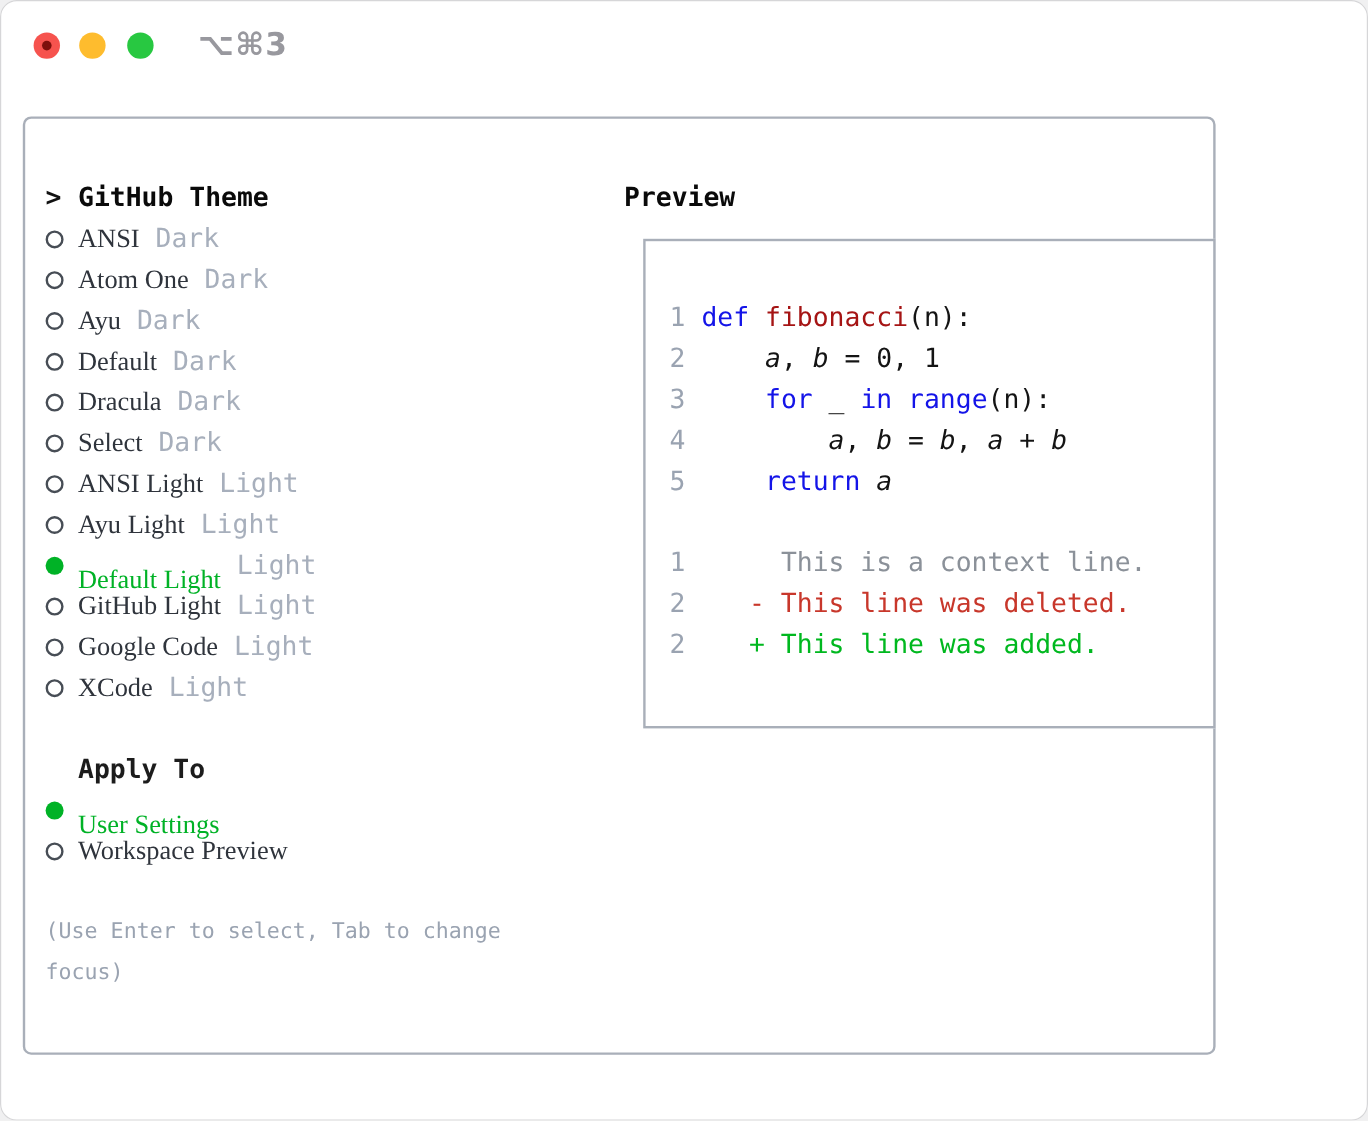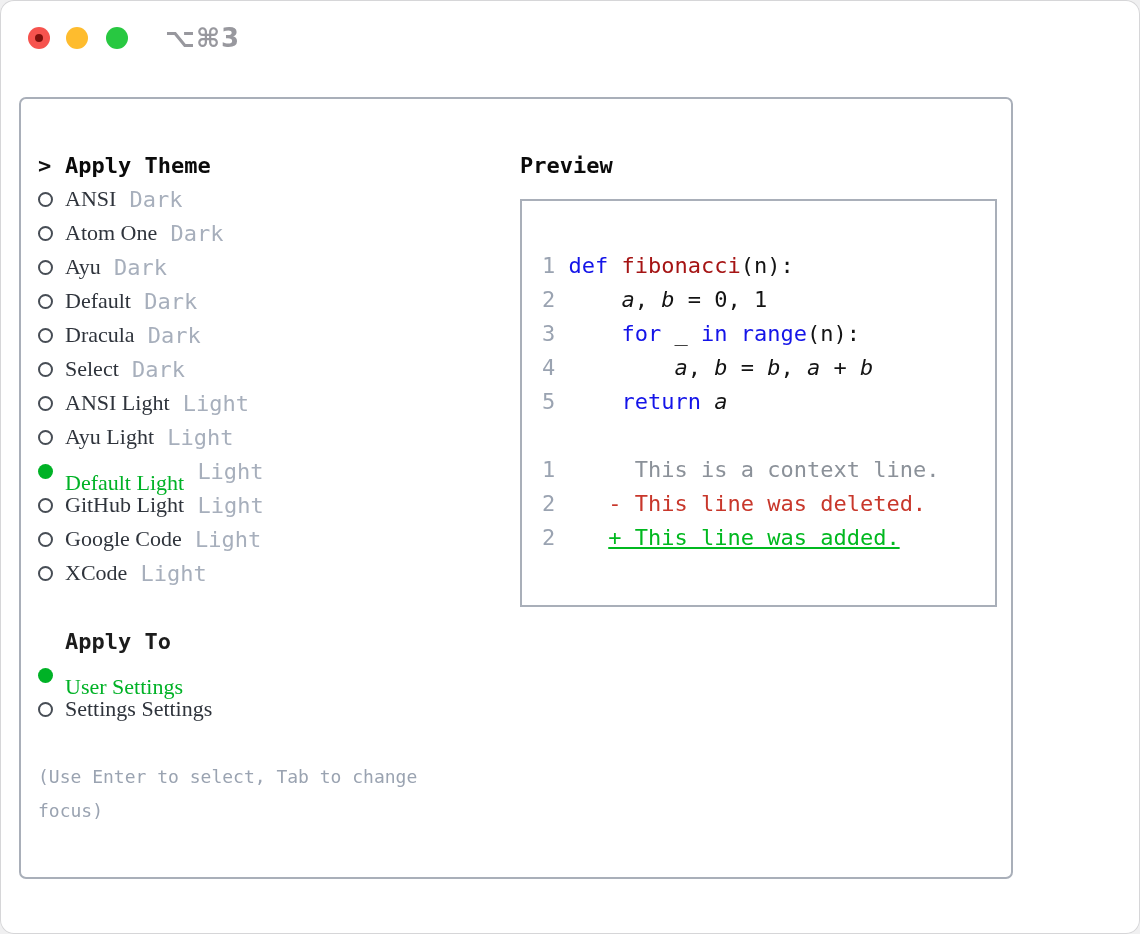--- a/index.html
+++ b/index.html
@@ -33,53 +33,53 @@
   .spacer{height:34px;}
   .radio{width:15px;height:15px;border-radius:50%;border:2px solid #474d55;box-sizing:border-box;}
   .radio.on{border:none;background:var(--green);}
   .item{cursor:default;}
   .item .label{color:#2f343c;white-space:pre;font-family:Liberation Serif, serif;}
   .item.selected .label{color:var(--green);margin-top:23px;}
   .variant{color:var(--muted);margin-left:1ch;}
   .footer{color:var(--numgray);width:440px;line-height:34px;font-size:18px;}
   
   .previewbox{
-    margin-left:0;margin-top:17px;width:477px;height:408px;box-sizing:border-box;
+    margin-left:16px;margin-top:17px;width:477px;height:408px;box-sizing:border-box;
     border:2px solid var(--border);background:#fff;padding:48px 0 0 20px;overflow:hidden;
   }
   .cl{white-space:pre;line-height:34px;height:34px;font-size:22px;}
   .num{color:var(--numgray);}
   .pl{color:#141414;}
   .kw{color:var(--kw);}
   .fn{color:var(--fn);}
   .var{color:#141414;font-style:italic;}
   .ctx{color:var(--ctx);}
   .del{color:var(--del);}
-  .add{color:var(--add);text-decoration:underline;}
+  .add{color:var(--add);}
 </style>
 </head>
 <body>
 
 <div class="window" style="--green: #00b226; --kw: #1414e8; --fn: #a51414; --del: #c8372b; --add: #00b81f; --muted: #a7afbc; --numgray: #9aa3b1; --ctx: #8b9199; --border: #a9afb9; --t-red: #f6534e; --t-yellow: #febc2e; --t-green: #28c841;">
 
   <div>
     <span class="light red">
       <span class="dot"></span>
     </span>
     <span class="light yellow"></span>
     <span class="light green"></span>
     <span class="shortcut">⌥⌘3</span>
   </div>
 
   <div class="panel">
 
     <div class="leftcol">
       <div class="row">
         <span class="marker prompt">&gt;</span>
-        <span class="h1">Apply Theme</span>
+        <span class="h1">GitHub Theme</span>
       </div>
 
       <div id="theme-list">
           <div class="row item">
             <span class="marker">
               <span class="radio"></span>
             </span>
             <span class="label">ANSI</span>
             <span class="variant">Dark</span>
           </div>
@@ -173,21 +173,21 @@
           <div class="row item selected">
             <span class="marker">
               <span class="radio on"></span>
             </span>
             <span class="label">User Settings</span>
           </div>
           <div class="row item">
             <span class="marker">
               <span class="radio"></span>
             </span>
-            <span class="label">Settings Settings</span>
+            <span class="label">Workspace Preview</span>
           </div>
         </div>
 
       <div class="spacer"></div>
 
       <div class="footer">(Use Enter to select, Tab to change focus)</div>
     </div>
 
     <div class="rightcol">
       <div class="row">

